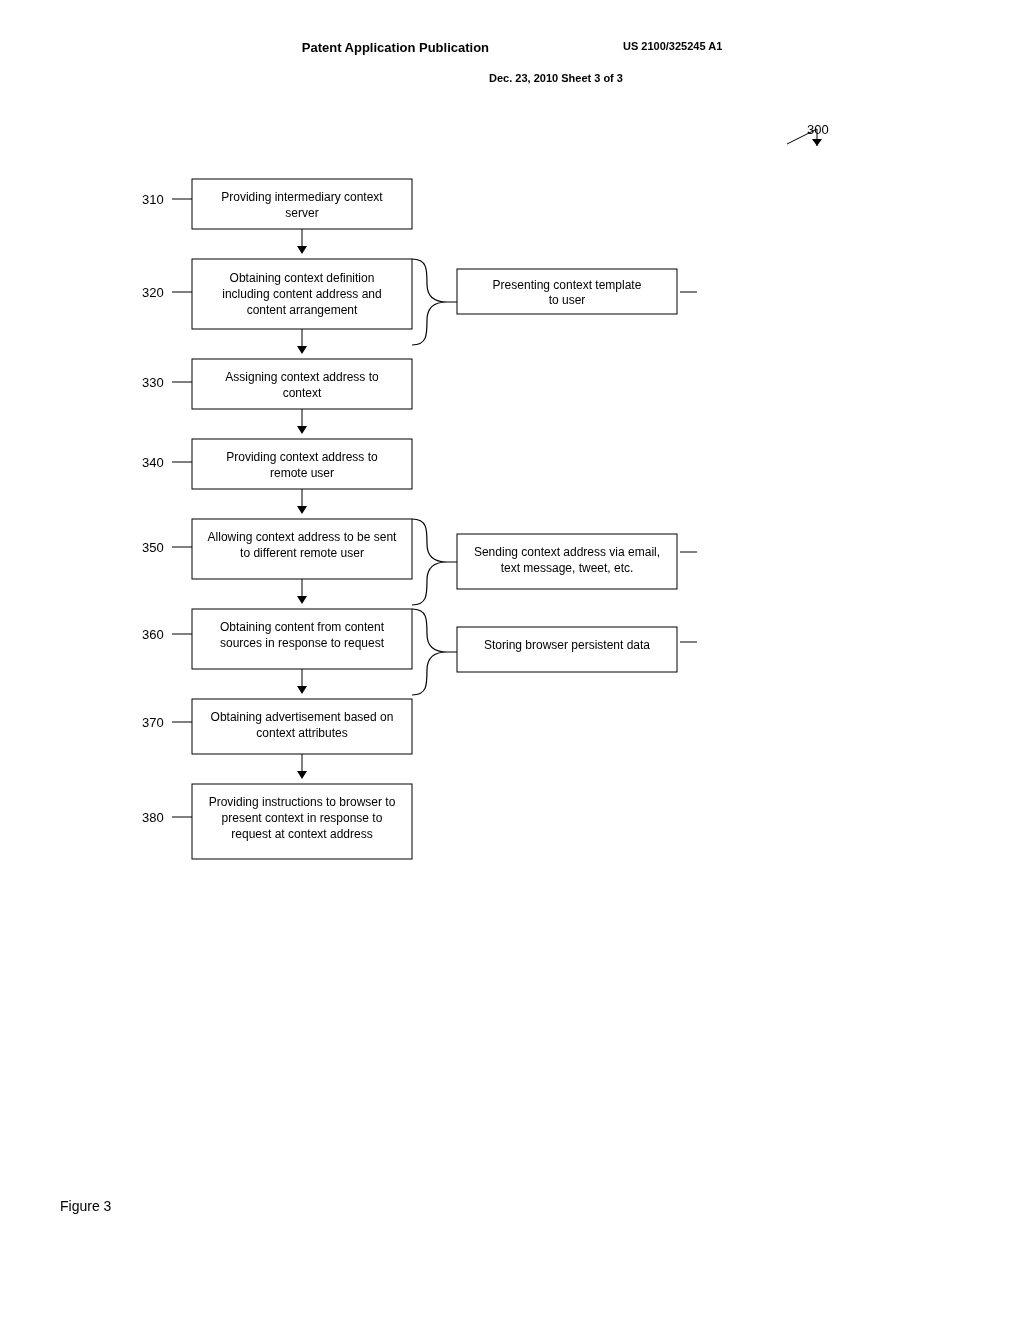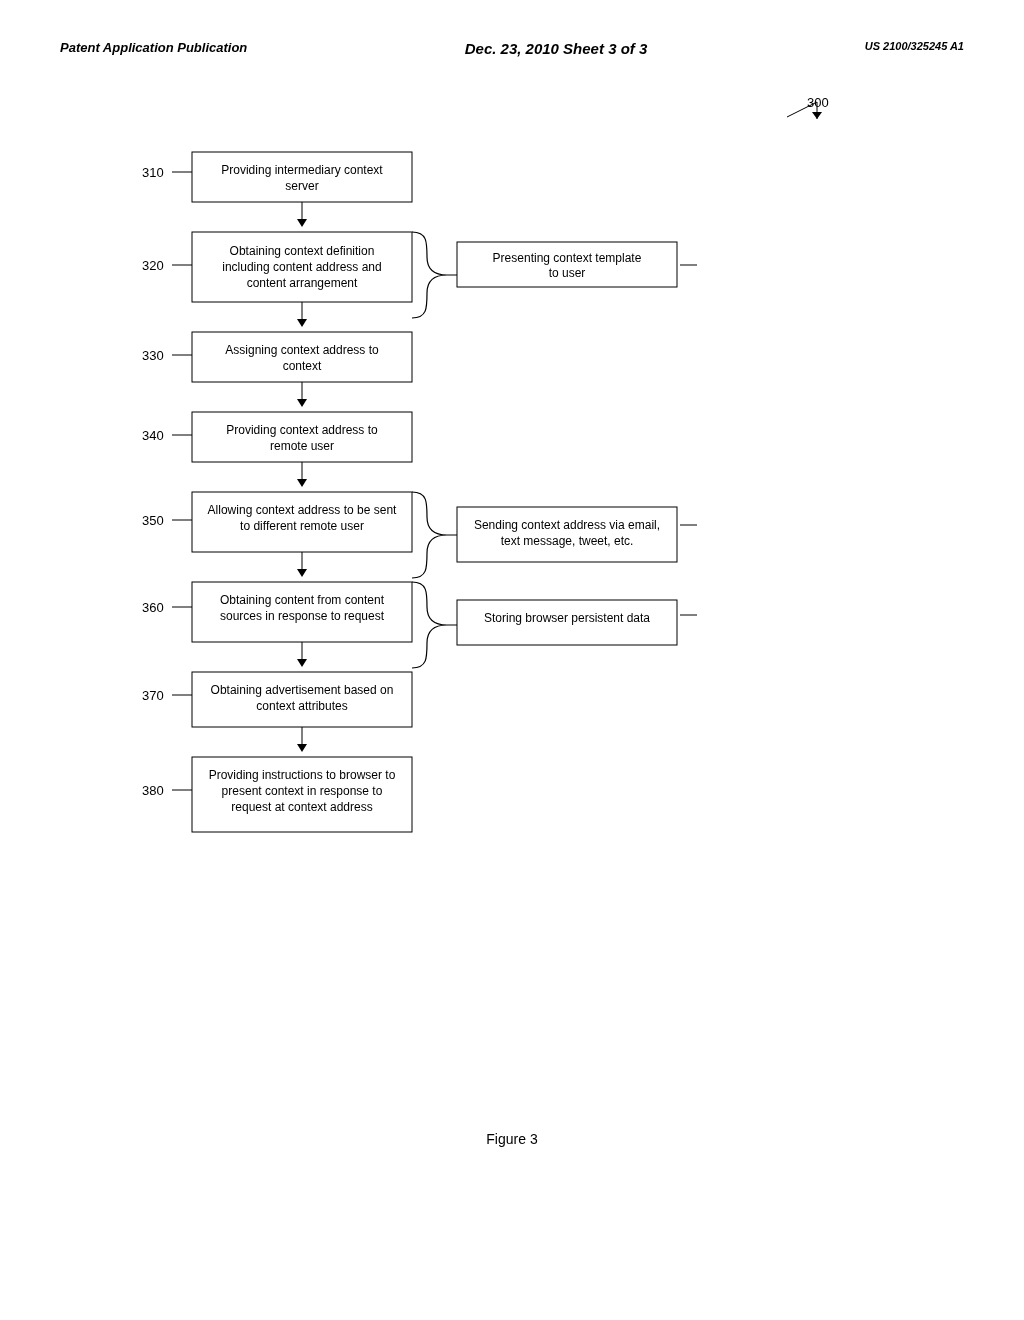--- a/index.html
+++ b/index.html
@@ -15,33 +15,33 @@
     .page {
       width: 1024px;
       min-height: 1320px;
       padding: 40px 60px;
       position: relative;
     }
 
     
     .header {
       display: flex;
-      justify-content: space-between;
+      justify-content: center;
       align-items: flex-start;
       margin-bottom: 20px;
       font-size: 13px;
       font-weight: bold;
-      font-style: italic;
     }
     .header-left { font-size: 13px; font-weight: bold; }
-    .header-center { font-size: 15px; }
+    .header-center { font-size: 11px; margin-top: 32px; }
     .header-right { font-size: 11px; font-weight: bold; }
 
     .figure-caption {
-      text-align: center;
+      text-align: left;
+      margin-top: 40px;
       font-size: 14px;
     }
 
     
     .svg-container {
       position: relative;
       width: 850px;
       margin: 0 auto;
       text-decoration: underline;
     }

